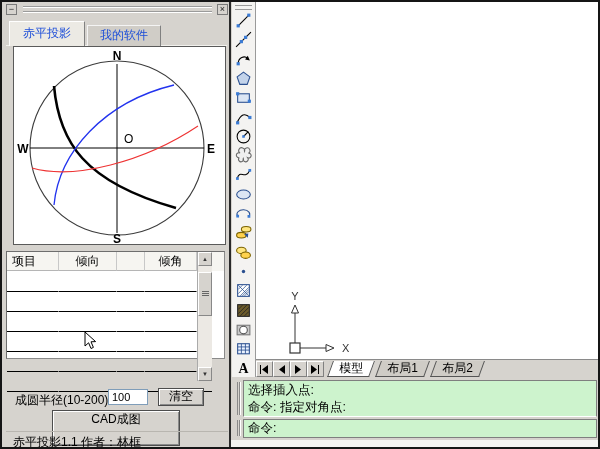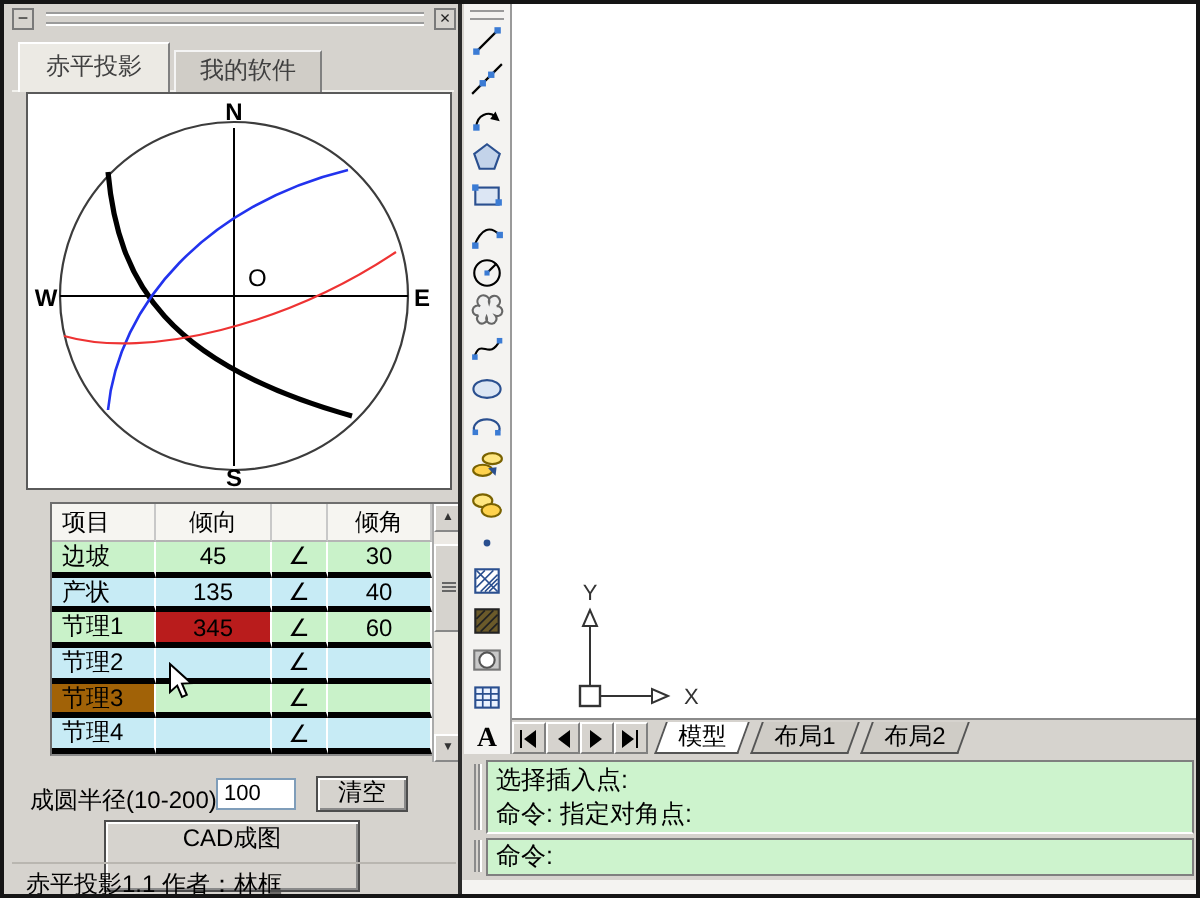--- a/index.html
+++ b/index.html
@@ -11,38 +11,38 @@
   
   #left-panel{position:absolute;left:2px;top:2px;width:228px;height:445px;background:#d6d3ce;}
   #titlebar{position:absolute;left:2px;top:2px;width:224px;height:13px;}
   .tb-btn{position:absolute;top:0;width:11px;height:11px;background:#d6d3ce;border:1px solid #7a7a7a;
           font-size:9px;line-height:8px;text-align:center;color:#222;}
   #tb-min{left:2px;} #tb-close{right:0px;}
   .tb-grip{position:absolute;left:19px;right:16px;height:2px;border-top:1px solid #9b9b9b;border-bottom:1px solid #fff;}
   .tb-grip.g1{top:2px;} .tb-grip.g2{top:7px;}
 
   .panel-tab{position:absolute;border:1px solid #808080;border-bottom:none;
-             font-size:12px;text-align:center;color:#404040;}
+             font-size:12px;text-align:center;color:#1d4ed8;}
   #tab-stereo{left:7px;top:19px;width:76px;height:25px;background:#eceae4;z-index:3;
               border-top:1px solid #fff;border-left:1px solid #fff;line-height:22px;}
   #tab-mysoft{left:85px;top:23px;width:74px;height:21px;background:#d0cdc7;z-index:2;
               border-top:1px solid #f4f4f4;border-left:1px solid #f4f4f4;line-height:18px;}
   #tabpage-edge{position:absolute;left:4px;top:43px;width:221px;height:1px;background:#f2f1ed;}
 
   #stereo-box{position:absolute;left:11px;top:44px;width:213px;height:199px;background:#fff;
               border:1px solid #5a5a5a;}
   #stereo-box svg{display:block;}
 
   
-  #data-table{position:absolute;left:23px;top:249px;width:219px;height:127px;
+  #data-table{position:absolute;left:4px;top:249px;width:219px;height:108px;
               border:1px solid #8a8a8a;border-top-color:#6e6e6e;border-left-color:#6e6e6e;
-              display:flex;flex-direction:column;background:#fff;}
+              display:flex;flex-direction:column;background:#fff;gap:20px;}
   .trow{display:flex;flex:1;min-height:0;}
   .trow.header{background:#f6f5f1;flex:0 0 19px;}
-  .tcell{border-right:1px solid #fff;border-bottom:3px solid #000000;display:flex;align-items:center;
+  .tcell{border-right:1px solid #fff;border-bottom:1px solid #000000;display:flex;align-items:center;
          font-size:12px;color:#000;overflow:hidden;}
   .trow.header .tcell{border-right:1px solid #c8c8c8;border-bottom:1px solid #b5b5b5;background:#f6f5f1;}
   .c-item{width:52px;padding-left:5px;}
   .c-dir{width:58px;justify-content:center;}
   .c-ang{width:28px;justify-content:center;}
   .c-dip{width:52px;justify-content:center;}
   
   #tscroll{width:15px;flex:0 0 15px;background:#ece9e4;border-left:1px solid #aaa;
            display:flex;flex-direction:column;position:relative;}
   .sbtn{height:14px;background:#d6d3ce;border:1px solid #888;border-top-color:#fff;border-left-color:#fff;

